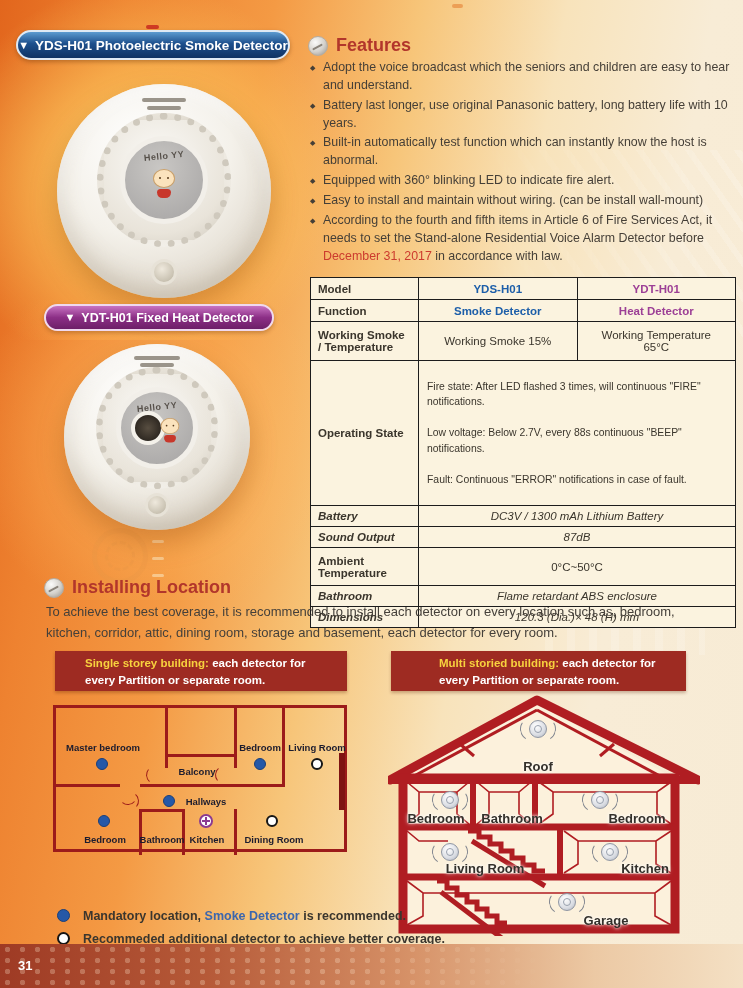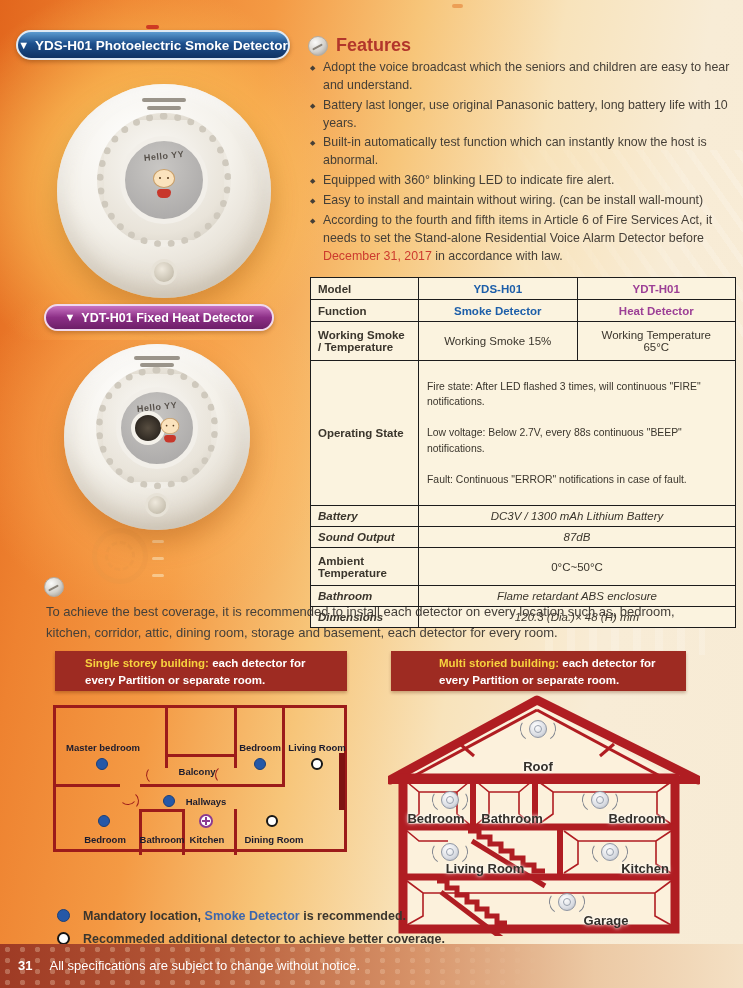--- a/index.html
+++ b/index.html
@@ -139,21 +139,21 @@
   .legend .blue-w{color:#3c66ad;}
   .legend .purple-w{color:#93358e;}
 
   
   .footer{position:absolute;left:0;bottom:0;width:743px;height:44px;
     background:linear-gradient(90deg,#9e3a24 0%,#b65a38 28%,#d69167 55%,#ecc9a4 80%,#f4e0c4 100%);}
   .footer::before{content:"";position:absolute;inset:0;
     background-image:radial-gradient(circle,rgba(255,235,210,.28) 2.5px,transparent 3px);
     background-size:15px 11px;
     -webkit-mask-image:linear-gradient(to right,#000 45%,transparent 75%);mask-image:linear-gradient(to right,#000 45%,transparent 75%);}
-  .footer-inner{position:absolute;left:18px;top:14px;display:flex;gap:17px;color:#fff;font-size:13px;}
+  .footer-inner{position:absolute;left:18px;top:14px;display:flex;gap:26px;color:#fff;font-size:13px;}
   .pagenum{font-weight:bold;}
 </style>
 </head>
 <body>
 
 <div class="page">
   <div class="glow1"></div>
   <div class="glow2"></div>
   <div class="stripes-right"></div>
   <div class="stripes-mid"></div>
@@ -262,20 +262,21 @@
       <div class="d-char">
           <div class="head"></div>
           <div class="body"></div>
         </div>
     </div>
     <div class="d-btn"></div>
   </div>
 
   <div class="sec-head" style="left:44px;top:577px;">
     <span class="sec-icon"></span>
+    <span class="sec-title">Installing Location</span>
   </div>
   <div class="install-desc">To achieve the best coverage, it is recommended to install each detector on every location such as, bedroom, kitchen, corridor, attic, dining room, storage and basement, each detector for every room.</div>
 
   <div class="loc-box box1"><span class="hl">Single storey building:</span><span> each detector for every Partition or separate room.</span></div>
   <div class="loc-box box2"><span class="hl">Multi storied building:</span><span> each detector for every Partition or separate room.</span></div>
 
   <div class="floorplan">
     <div class="wall" style="left:109px;top:0;width:3px;height:60px;"></div>
     <div class="arc" style="left:90px;top:58px;transform:rotate(-95deg);"></div>
     <div class="wall" style="left:109px;top:46px;width:72px;height:3px;"></div>
@@ -380,16 +381,15 @@
       <span class="legend-ic">
           <span class="l-heat"></span>
         </span>
       <span><span>For kitchen, </span><span class="purple-w">Heat Detector</span><span> is recommended.</span></span>
     </div>
   </div>
 
   <div class="footer">
     <div class="footer-inner">
       <span class="pagenum">31</span>
-      <span>All specifications are subject to change without notice.</span>
     </div>
   </div>
 </div>
 
 </body></html>

